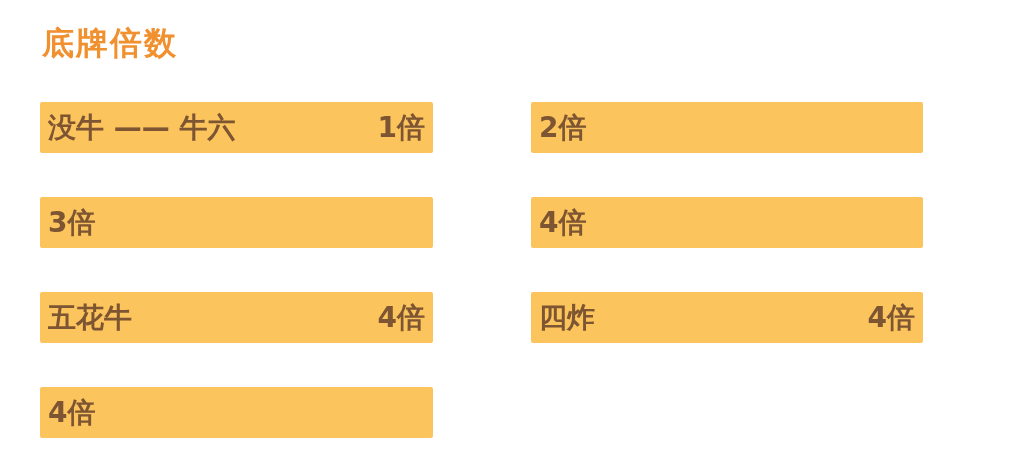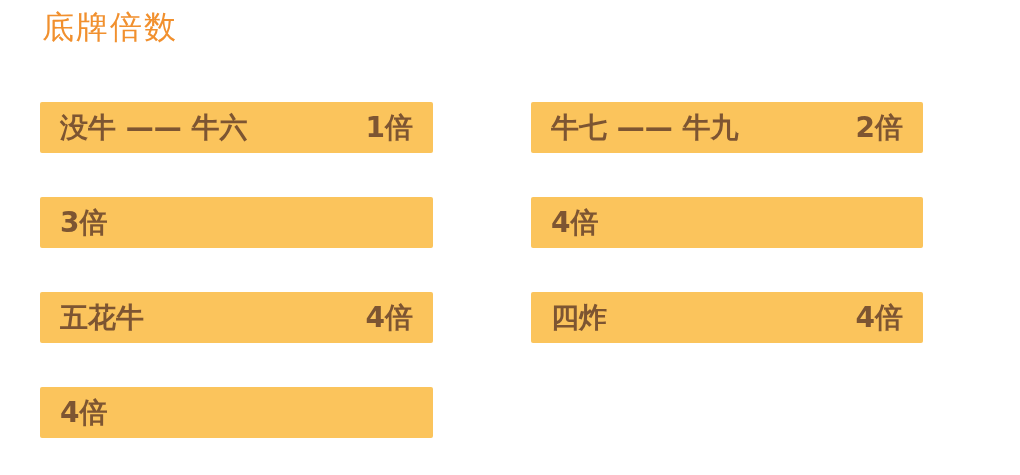--- a/index.html
+++ b/index.html
@@ -11,23 +11,23 @@
   .canvas {
     position: relative;
     width: 1020px;
     height: 475px;
     background: #ffffff;
     overflow: hidden;
   }
   .page-title {
     position: absolute;
     left: 42px;
-    top: 6px;
+    top: 22px;
     font-size: 32px;
-    font-weight: normal;
+    font-weight: bold;
     letter-spacing: 2px;
     color: var(--title-color, #F1902E);
     white-space: nowrap;
   }
   .grid {
     position: absolute;
     left: 40px;
     top: 102px;
     display: grid;
     grid-template-columns: 393px 392px;
@@ -35,21 +35,21 @@
     grid-auto-rows: 51px;
     row-gap: 44px;
   }
   .bar {
     background: var(--bar-color, #FBC45C);
     color: var(--text-color, #7D5532);
     border-radius: 2px;
     display: flex;
     align-items: center;
     justify-content: space-between;
-    padding: 0 20px;
+    padding: 0 8px;
     font-size: 28px;
     font-weight: bold;
     box-sizing: border-box;
     white-space: nowrap;
   }
   .col-left { grid-column: 1; }
   .col-right { grid-column: 2; }
   .bar .label { text-align: left; }
   .bar .value { }
 </style>
@@ -61,21 +61,20 @@
   <div class="page-title">底牌倍数</div>
 
   <div class="grid">
 
     <div class="bar col-left">
       <span class="label">没牛 —— 牛六</span>
       <span class="value">1倍</span>
     </div>
 
     <div class="bar col-right">
-      <span class="label">牛七 —— 牛九</span>
       <span class="value">2倍</span>
     </div>
 
     <div class="bar col-left">
       <span class="value">3倍</span>
     </div>
 
     <div class="bar col-right">
       <span class="value">4倍</span>
     </div>

